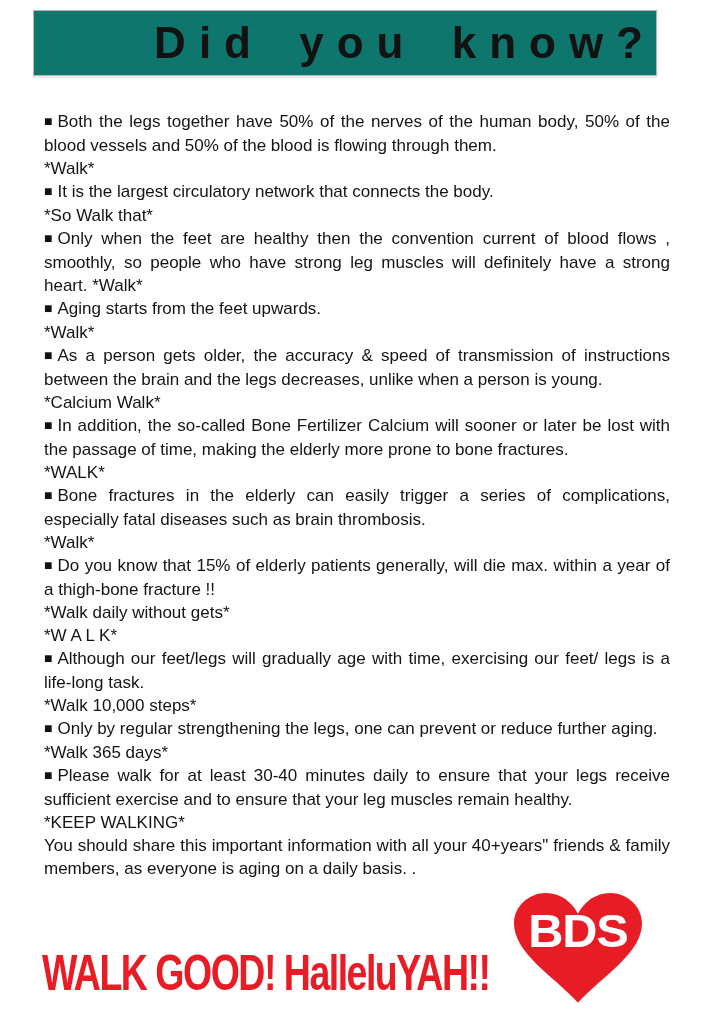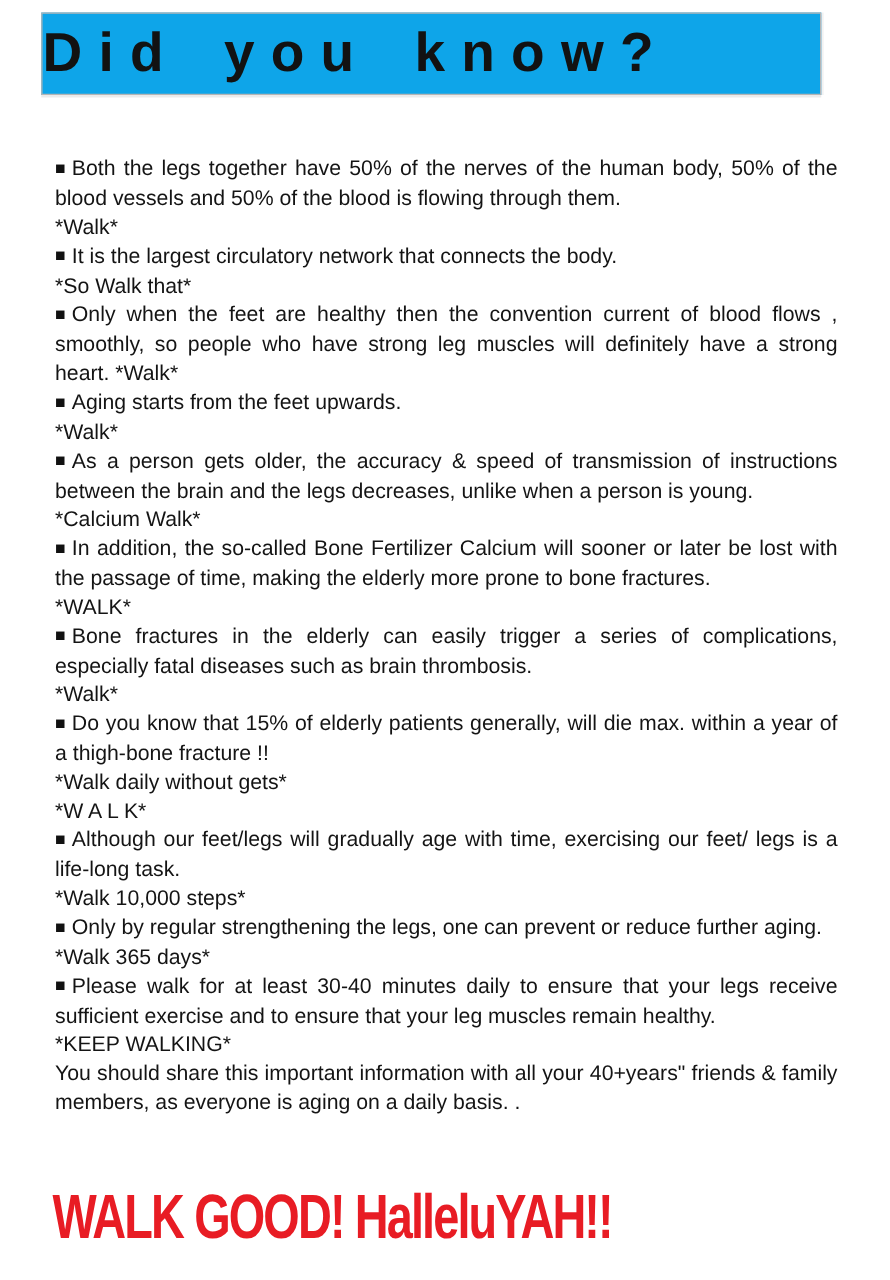--- a/index.html
+++ b/index.html
@@ -14,44 +14,43 @@
     height: 1024px;
     background: #ffffff;
     overflow: hidden;
   }
   .header-box {
     position: absolute;
     left: 33px;
     top: 10px;
     width: 622px;
     height: 64px;
-    background: #0ea5e9;
+    background: #0f766e;
     border: 1px solid #b5b5b5;
     box-shadow: 0 2px 0 rgba(0,0,0,0.08), 2px 0 0 rgba(0,0,0,0.05);
     display: flex;
     align-items: center;
-    justify-content: flex-start;
+    justify-content: flex-end;
   }
   .header-title {
     font-size: 44px;
     font-weight: 600;
     color: #121212;
     letter-spacing: 13px;
     word-spacing: 10px;
     white-space: nowrap;
   }
   .body-text {
     position: absolute;
     left: 44px;
     top: 110px;
     width: 626px;
     font-size: 17px;
     line-height: 23px;
     color: #141414;
-    margin-top: 13px;
   }
   .body-text p {
     margin: 0;
     text-align: justify;
   }
   .bullet {
     display: inline-block;
     font-size: 14px;
     margin-right: 5px;
     transform: translateY(-1px);
@@ -113,14 +112,20 @@
       <p>*Walk 10,000 steps*</p>
       <p><span class="bullet">■</span>Only by regular strengthening the legs, one can prevent or reduce further aging.</p>
       <p>*Walk 365 days*</p>
       <p><span class="bullet">■</span>Please walk for at least 30-40 minutes daily to ensure that your legs receive sufficient exercise and to ensure that your leg muscles remain healthy.</p>
       <p>*KEEP WALKING*</p>
       <p>You should share this important information with all your 40+years" friends &amp; family members, as everyone is aging on a daily basis. .</p>
     </div>
 
   <div class="footer-slogan">WALK GOOD! HalleluYAH!!</div>
 
+  <div class="heart-logo">
+    <svg viewBox="0 0 32 29.6" preserveAspectRatio="none">
+      <path d="M16,29 C10,22 0,16 0,8 C0,3.6 3.6,0 8,0 C11.5,0 14.5,2.3 16,5.5 C17.5,2.3 20.5,0 24,0 C28.4,0 32,3.6 32,8 C32,16 22,22 16,29 Z" fill="#e81c24"></path>
+      <text x="16" y="14.2" font-size="12.2" text-anchor="middle" letter-spacing="-0.3">BDS</text>
+    </svg>
+  </div>
 
 </div>
 
 </body></html>

